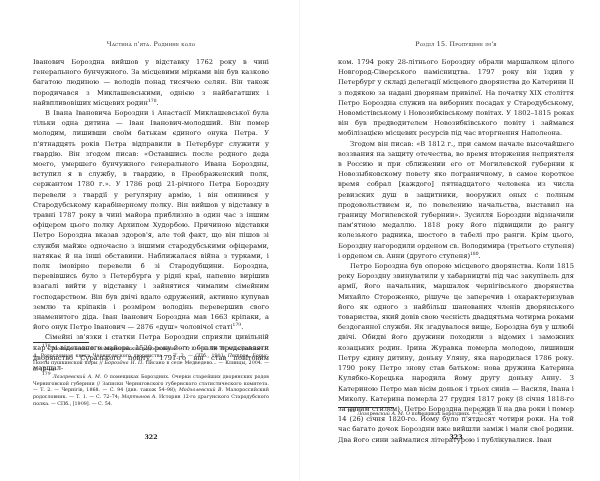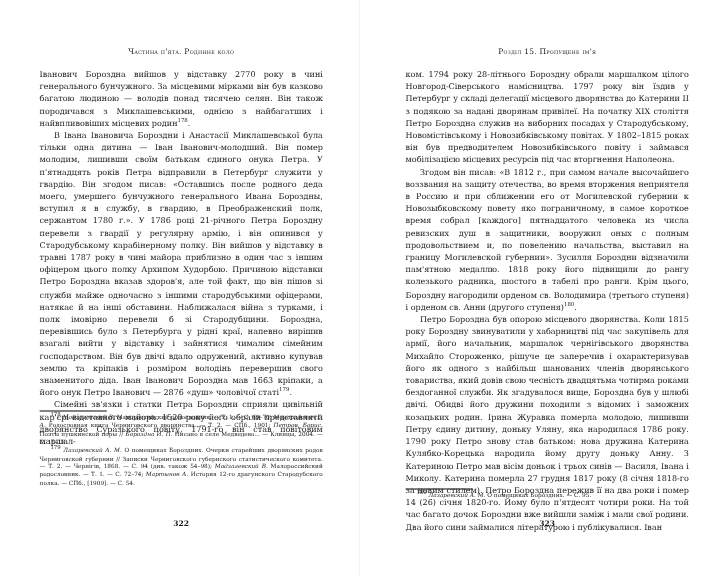--- a/index.html
+++ b/index.html
@@ -27,21 +27,21 @@
     .gutter { position: absolute; left: 299px; top: 0; width: 1px; height: 481px; background: #f4f4f4; }
   </style>
 </head>
 <body>
 
 <div class="gutter"></div>
 
 <div class="page left">
   <div class="running-head">Частина п'ята. Родинне коло</div>
   <div class="col body">
-    <p><span>Іванович Бороздна вийшов у відставку 2770 року в чині генерального бунчужного. За місцевими мірками він був казково багатою людиною — володів понад тисячею селян. Він також породичався з Миклашевськими, однією з найбагатших і найвпливовіших місцевих родин</span><sup>178</sup><span>.</span></p>
+    <p><span>Іванович Бороздна вийшов у відставку 1762 року в чині генерального бунчужного. За місцевими мірками він був казково багатою людиною — володів понад тисячею селян. Він також породичався з Миклашевськими, однією з найбагатших і найвпливовіших місцевих родин</span><sup>178</sup><span>.</span></p>
     <p class="ind"><span>В Івана Івановича Бороздни і Анастасії Миклашевської була тільки одна дитина — Іван Іванович-молодший. Він помер молодим, лишивши своїм батькам єдиного онука Петра. У п'ятнадцять років Петра відправили в Петербург служити у гвардію. Він згодом писав: «Оставшись после родного деда моего, умершего бунчужного генерального Ивана Бороздны, вступил я в службу, в гвардию, в Преображенский полк, сержантом 1780 г.». У 1786 році 21-річного Петра Бороздну перевели з гвардії у регулярну армію, і він опинився у Стародубському карабінерному полку. Він вийшов у відставку в травні 1787 року в чині майора приблизно в один час з іншим офіцером цього полку Архипом Худорбою. Причиною відставки Петро Бороздна вказав здоров'я, але той факт, що він пішов зі служби майже одночасно з іншими стародубськими офіцерами, натякає й на інші обставини. Наближалася війна з турками, і полк імовірно перевели б зі Стародубщини. Бороздна, перевівшись було з Петербурга у рідні краї, напевно вирішив взагалі вийти у відставку і зайнятися чималим сімейним господарством. Він був двічі вдало одружений, активно купував землю та кріпаків і розміром володінь перевершив свого знаменитого діда. Іван Іванович Бороздна мав 1663 кріпаки, а його онук Петро Іванович — 2876 «душ» чоловічої статі</span><sup>179</sup><span>.</span></p>
     <p class="ind"><span>Сімейні зв'язки і статки Петра Бороздни сприяли цивільній кар'єрі відставного майора. 1520 року його обрали представляти дворянство Суразького повіту, 1791-го він став повітовим маршал-</span></p>
   </div>
   <div class="fn-rule" style="left:33px; top:342px;"></div>
   <div class="col notes" style="top:346px;">
     <p><sup>178</sup>&nbsp;<i>Модзалевский В.</i><span> Малороссийский родословник. — Т. 1. — С. 69–70; </span><i>Милорадович Г. А.</i><span> Родословная книга Черниговского дворянства. — Т. 2. — СПб., 1901; </span><i>Петров, Борис.</i><span> Поэты пушкинской поры // </span><i>Бороздна И. П.</i><span> Писано в селе Медведево... — Клинцы, 2004. — С. 15–18.</span></p>
     <p><sup>179</sup>&nbsp;<i>Лазаревский А. М.</i><span> О помещиках Бороздних. Очерки старейших дворянских родов Черниговской губернии // Записки Черниговского губернского статистического комитета. — Т. 2. — Чернігів, 1868. — С. 94 (див. також 54–98); </span><i>Модзалевский В.</i><span> Малороссийский родословник. — Т. 1. — С. 72–74; </span><i>Марты­нов А.</i><span> История 12-го драгунского Стародубского полка. — СПб., [1909]. — С. 54.</span></p>
   </div>
   <div class="folio">322</div>
 </div>

